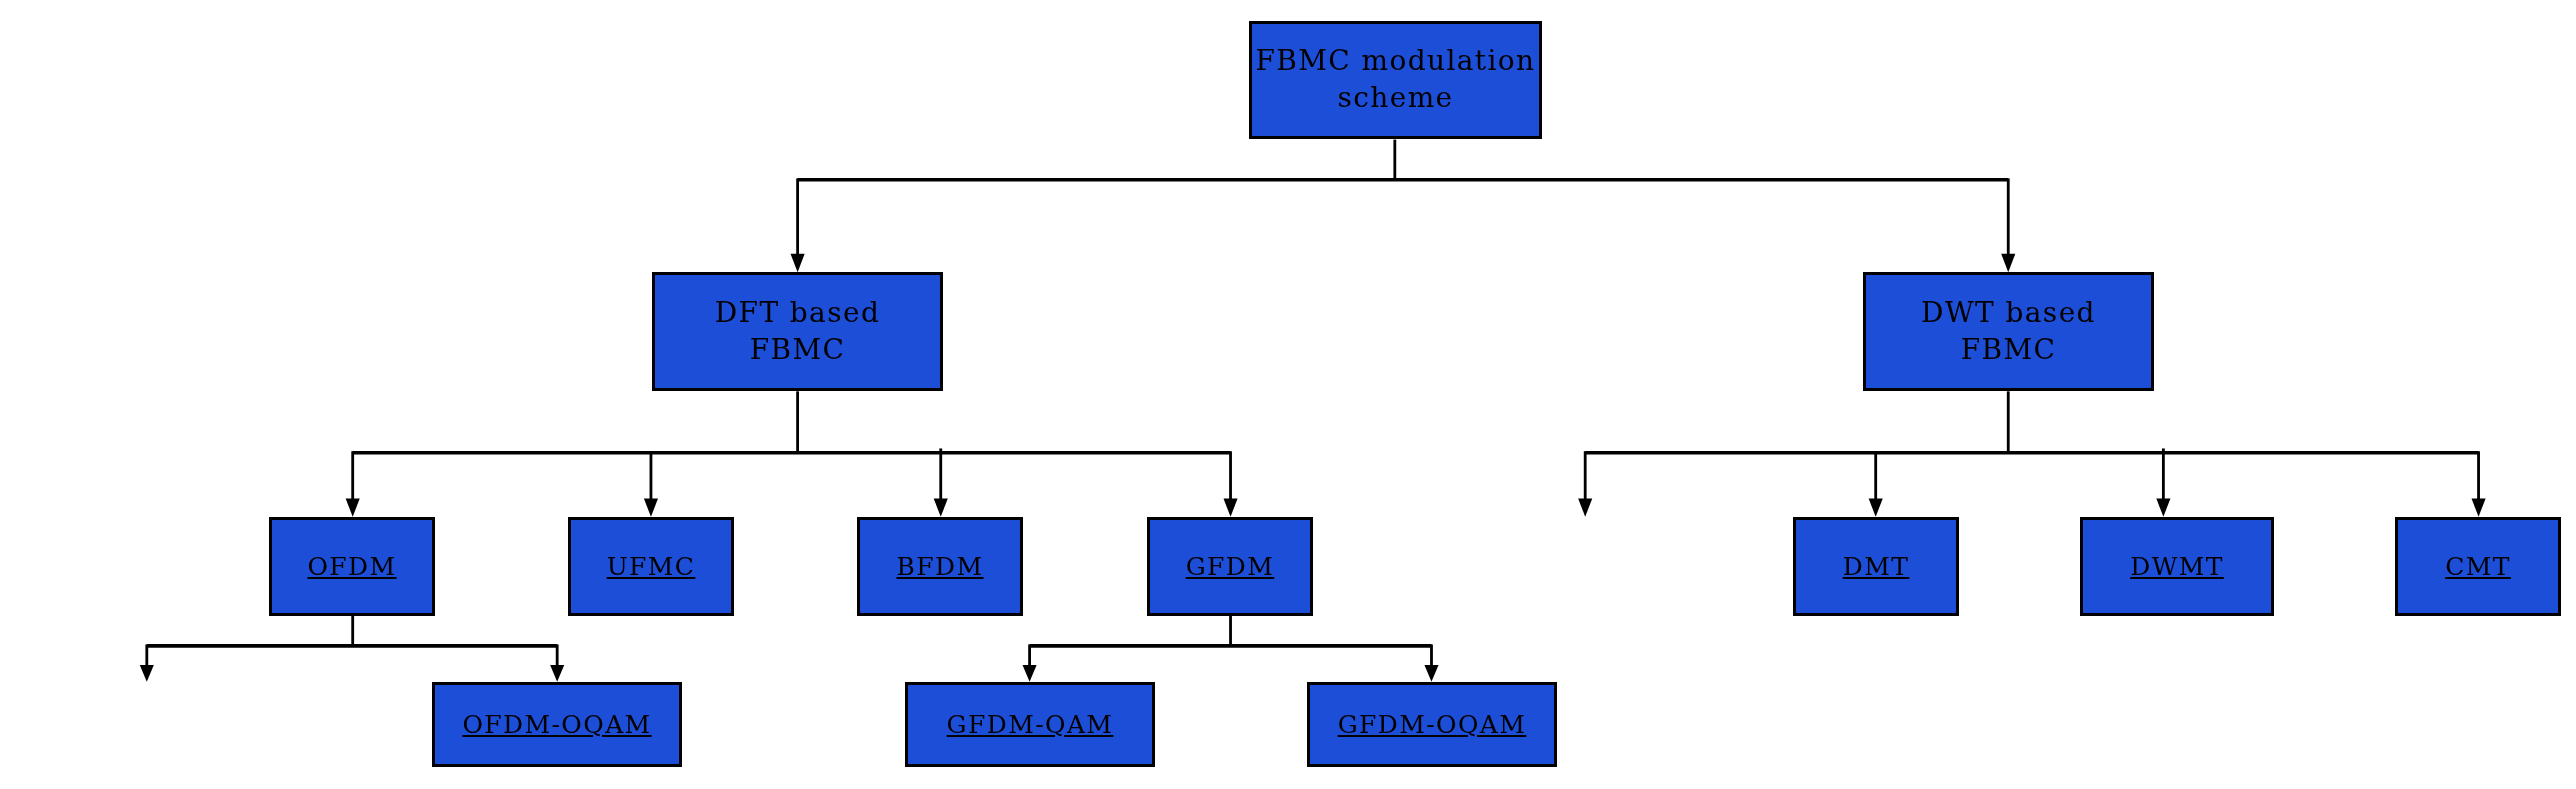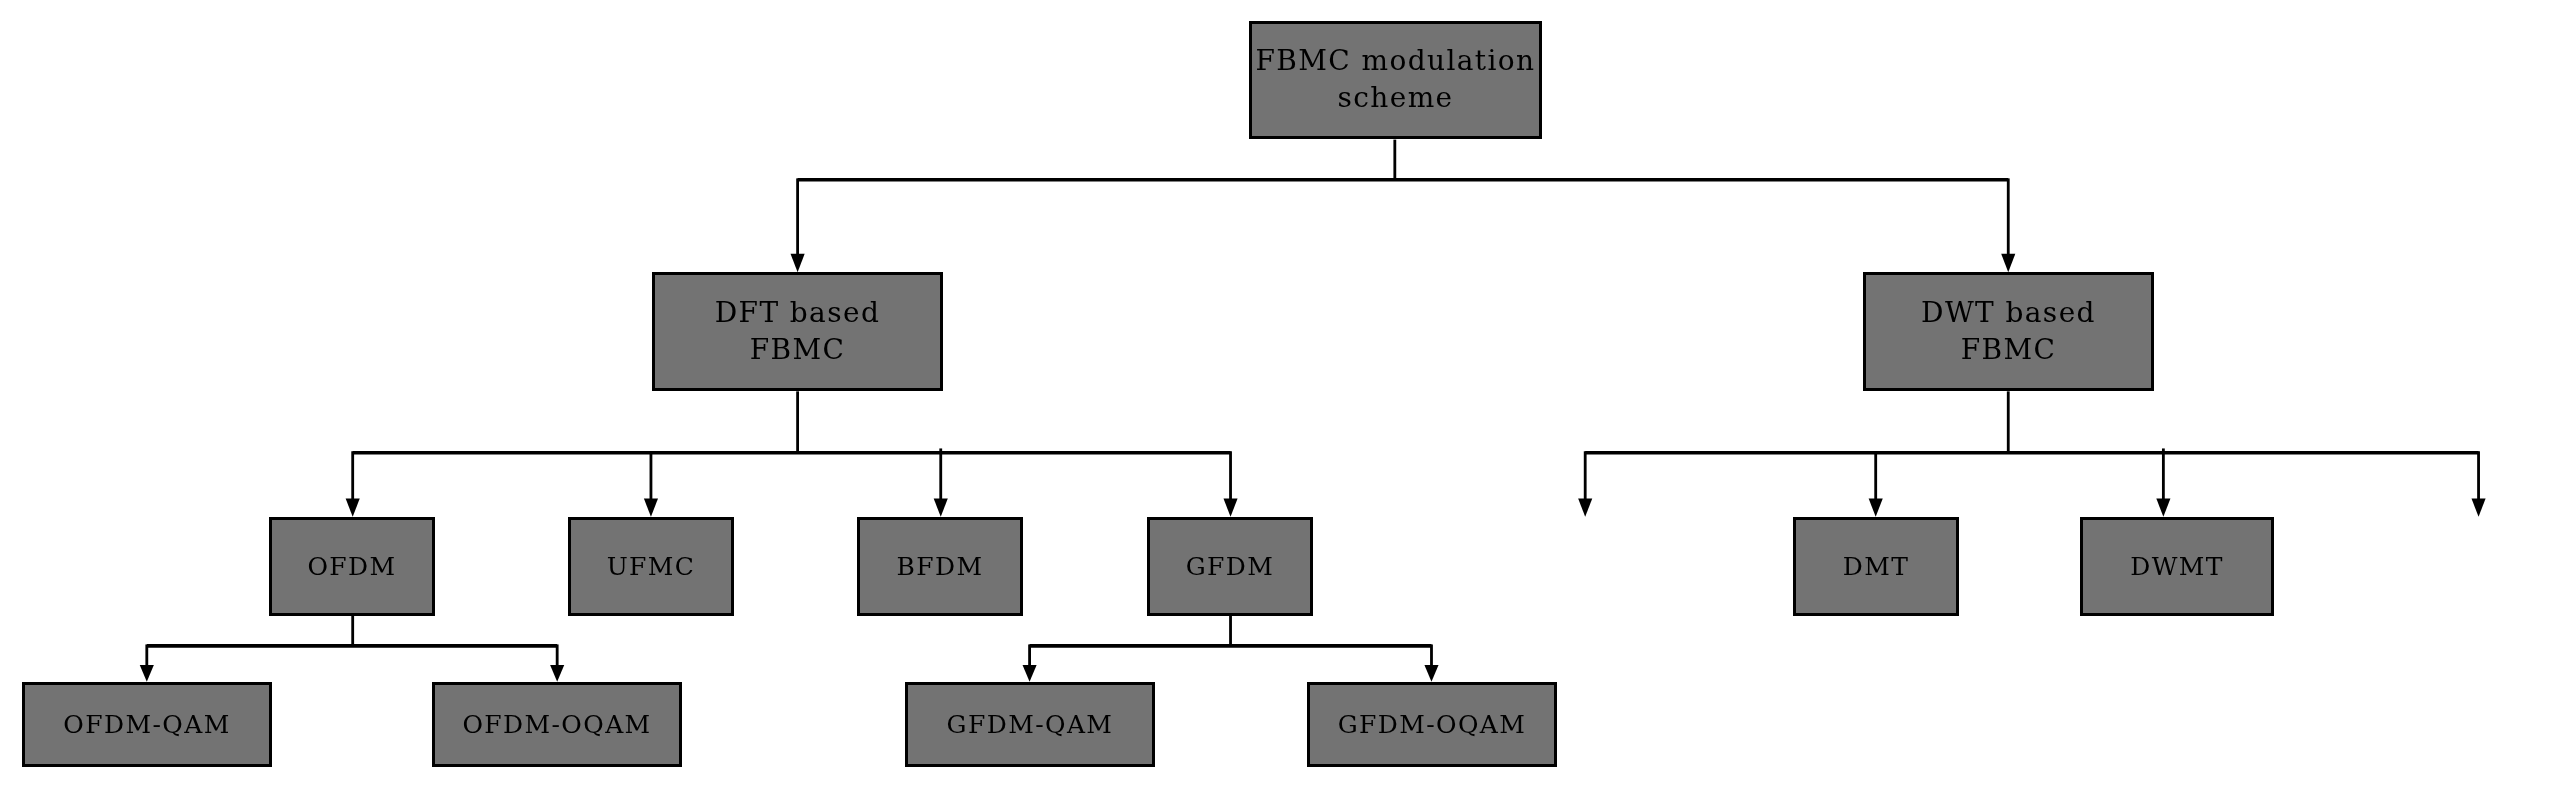--- a/index.html
+++ b/index.html
@@ -34,33 +34,33 @@
     fill: none;
   }
   #wires .head {
     fill: #000000;
     stroke: none;
   }
   .box {
     position: absolute;
     box-sizing: border-box;
     border: 3.5px solid #000000;
-    background: #737373;
+    background: #1d4ed8;
     display: flex;
     align-items: center;
     justify-content: center;
     text-align: center;
   }
   .box .label {
     white-space: pre-line;
     letter-spacing: 1.4px;
     line-height: 1.32;
   }
   .lvl1 .label, .lvl2 .label { font-size: 28px; }
-  .lvl3 .label, .lvl4 .label { font-size: 25px; }
+  .lvl3 .label, .lvl4 .label { font-size: 25px; text-decoration: underline; }
 </style>
 </head>
 <body>
 
 <div id="canvas">
 
   <svg id="wires" viewBox="0 0 3653 1119">
 
     <g>
       <path class="wire" d="M1978 198 V255"></path>
@@ -142,24 +142,24 @@
   <div class="box lvl3" style="left:857px;top:517px;width:166px;height:99px">
     <span class="label">BFDM</span>
   </div>
 
   <div class="box lvl3" style="left:1793px;top:517px;width:166px;height:99px">
     <span class="label">DMT</span>
   </div>
   <div class="box lvl3" style="left:2080px;top:517px;width:194px;height:99px">
     <span class="label">DWMT</span>
   </div>
+  <div class="box lvl3" style="left:2395px;top:517px;width:166px;height:99px">
+    <span class="label">CMT</span>
+  </div>
 
-  <div class="box lvl4" style="left:22px;top:682px;width:250px;height:85px">
-    <span class="label">OFDM-QAM</span>
-  </div>
   <div class="box lvl4" style="left:432px;top:682px;width:250px;height:85px">
     <span class="label">OFDM-OQAM</span>
   </div>
   <div class="box lvl4" style="left:905px;top:682px;width:250px;height:85px">
     <span class="label">GFDM-QAM</span>
   </div>
   <div class="box lvl4" style="left:1307px;top:682px;width:250px;height:85px">
     <span class="label">GFDM-OQAM</span>
   </div>
 

